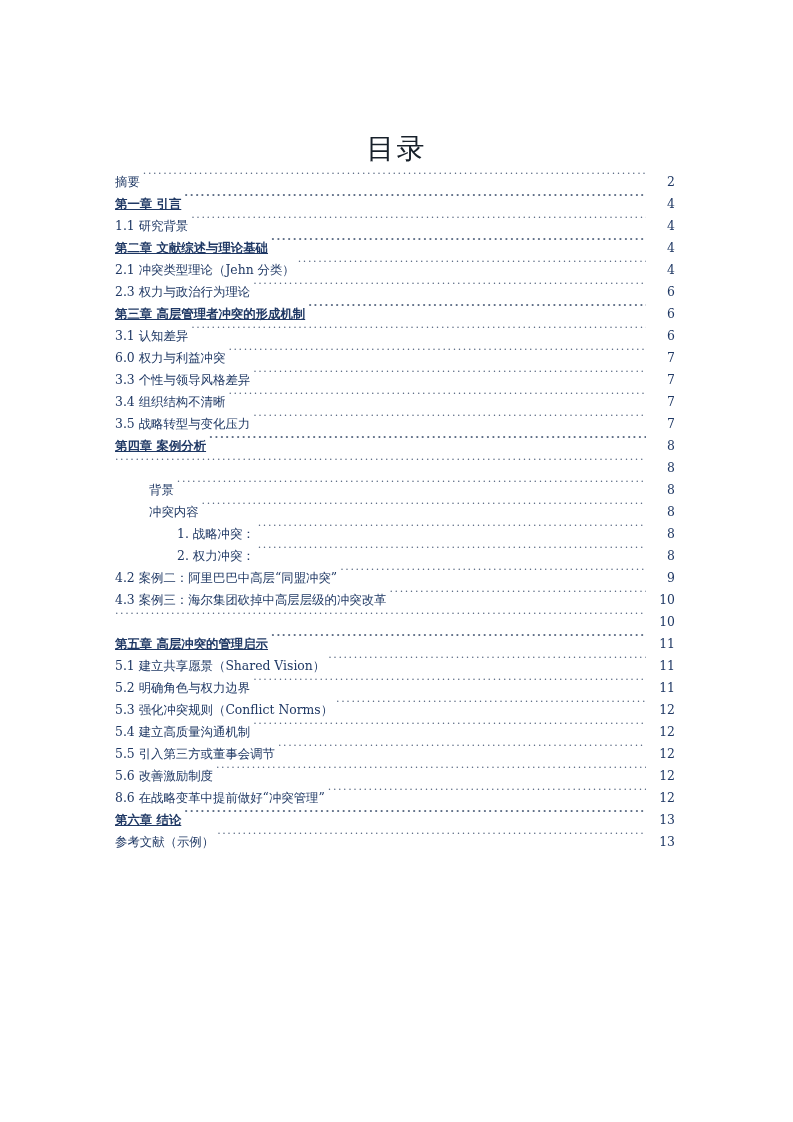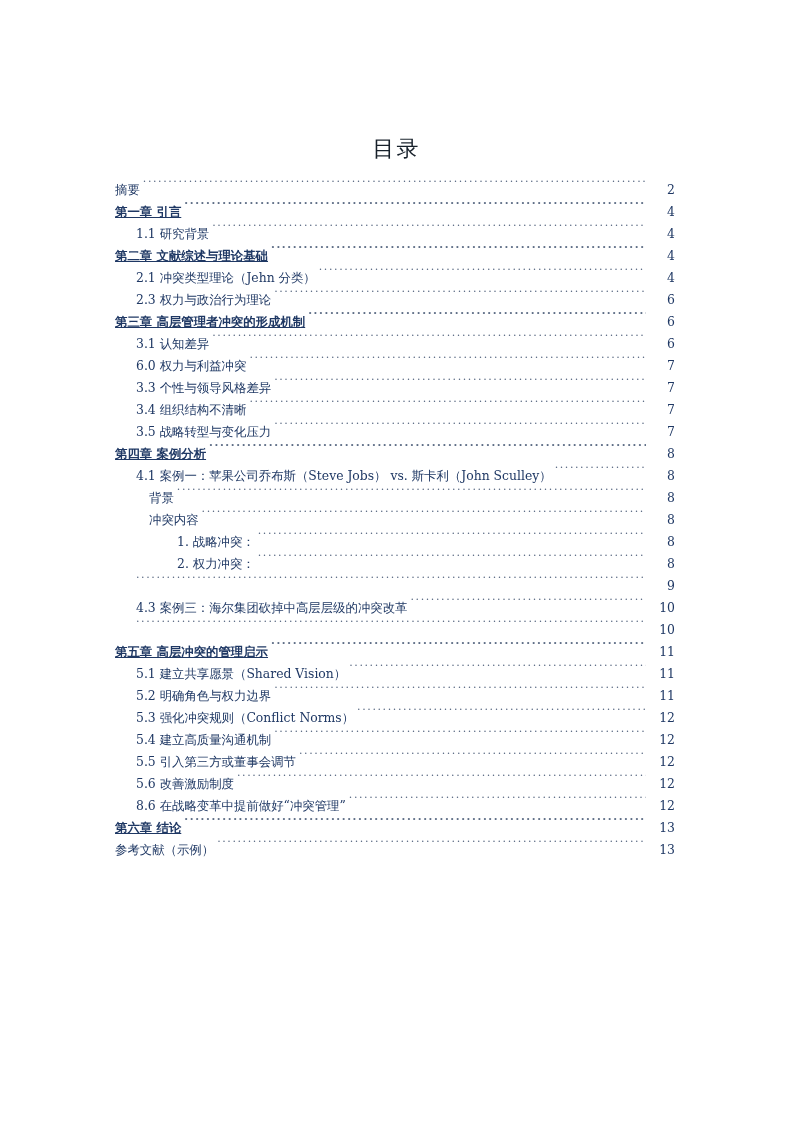--- a/index.html
+++ b/index.html
@@ -17,35 +17,35 @@
   }
   .page {
     width: 793px;
     height: 1122px;
     background: #ffffff;
     position: relative;
     box-sizing: border-box;
   }
   .toc-title {
     text-align: center;
-    font-size: 22px;
+    font-size: 28px;
     color: #17202a;
     font-family: "DejaVu Serif", "Liberation Serif", serif;
     font-weight: normal;
     letter-spacing: 2px;
     margin: 0;
     padding-top: 134px;
     line-height: 30px;
   }
   .toc-list {
     margin: 0;
     padding: 0;
     list-style: none;
     position: absolute;
-    top: 172px;
+    top: 164px;
     left: 115px;
     width: 560px;
   }
   .toc-entry {
     display: flex;
     align-items: baseline;
     height: 22px;
     line-height: 22px;
     white-space: nowrap;
     color: #1f3864;
@@ -78,21 +78,21 @@
     flex: 0 0 auto;
     width: 26px;
     text-align: right;
     padding-left: 3px;
     color: #1f3864;
     font-size: 12.4px;
   }
   
   .lvl-1 { margin-left: 0px; }
   .lvl-1b { margin-left: 0px; font-weight: bold; }
-  .lvl-2 { margin-left: 21px; }
+  .lvl-2 { }
   .lvl-3 { margin-left: 34px; }
   .lvl-4 { margin-left: 62px; }
 
   .lvl-1b .label { font-weight: bold; text-decoration: underline; }
   .lvl-1b .pageno { font-weight: normal; }
 </style>
 </head>
 <body>
 
 <div class="page">
@@ -159,21 +159,20 @@
         <span class="label">3.5  战略转型与变化压力</span>
         <span class="leader"></span>
         <span class="pageno">7</span>
       </li>
       <li class="toc-entry lvl-1b">
         <span class="label">第四章  案例分析</span>
         <span class="leader"></span>
         <span class="pageno">8</span>
       </li>
       <li class="toc-entry lvl-2">
-        <span class="label">4.1  案例一：苹果公司乔布斯（Steve Jobs）  vs.  斯卡利（John Sculley）</span>
         <span class="leader"></span>
         <span class="pageno">8</span>
       </li>
       <li class="toc-entry lvl-3">
         <span class="label">背景</span>
         <span class="leader"></span>
         <span class="pageno">8</span>
       </li>
       <li class="toc-entry lvl-3">
         <span class="label">冲突内容</span>
@@ -184,20 +183,21 @@
         <span class="label">1.  战略冲突：</span>
         <span class="leader"></span>
         <span class="pageno">8</span>
       </li>
       <li class="toc-entry lvl-4">
         <span class="label">2.  权力冲突：</span>
         <span class="leader"></span>
         <span class="pageno">8</span>
       </li>
       <li class="toc-entry lvl-2">
+        <span class="label">4.2  案例二：阿里巴巴中高层“同盟冲突”</span>
         <span class="leader"></span>
         <span class="pageno">9</span>
       </li>
       <li class="toc-entry lvl-2">
         <span class="label">4.3  案例三：海尔集团砍掉中高层层级的冲突改革</span>
         <span class="leader"></span>
         <span class="pageno">10</span>
       </li>
       <li class="toc-entry lvl-2">
         <span class="leader"></span>

